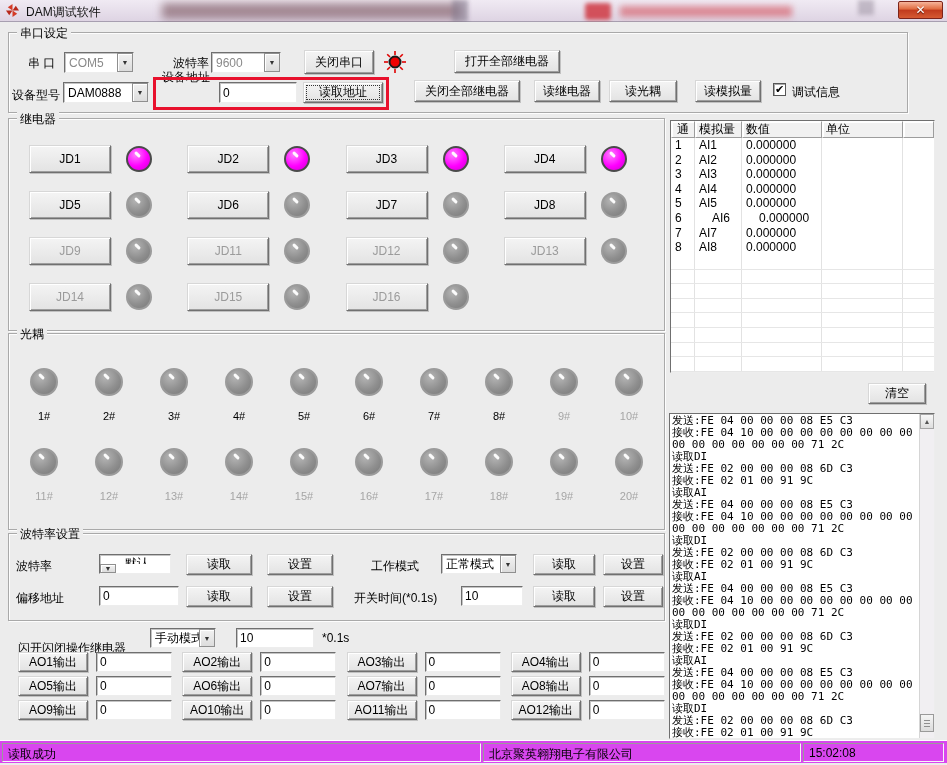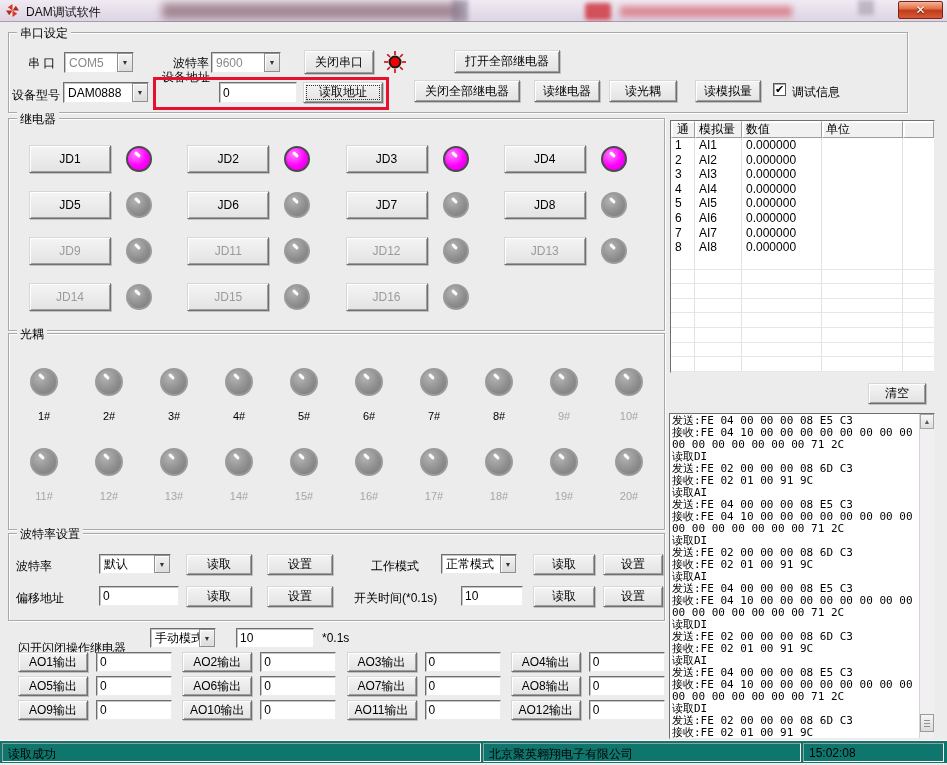--- a/index.html
+++ b/index.html
@@ -80,21 +80,21 @@
   .log-line{font-family:"DejaVu Sans Mono","Liberation Mono",monospace;font-size:11px;line-height:12px;
             white-space:nowrap;color:#000;}
   .vscroll{position:absolute;right:0;top:0;bottom:0;width:15px;background:#f1eff2;border-left:1px solid #d5d5d5;}
   .sb-up{position:absolute;top:0;left:0;right:0;height:15px;background:linear-gradient(180deg,#f7f7f7,#dedede);
          border:1px solid #a5a5a5;font-size:7px;color:#555;text-align:center;line-height:13px;cursor:pointer;}
   .sb-thumb{position:absolute;left:0;right:0;bottom:6px;height:18px;background:linear-gradient(180deg,#f5f5f5,#dcdcdc);
             border:1px solid #9a9a9a;cursor:grab;}
   .sb-thumb::after{content:"";position:absolute;left:3px;right:3px;top:5px;height:7px;
                    background:repeating-linear-gradient(180deg,#8f8f8f 0 1px,transparent 1px 3px);}
   
-  .statusbar{position:absolute;left:0;top:718px;width:947px;height:23px;background:#0f766e;border-top:1px solid #fff;}
+  .statusbar{position:absolute;left:0;top:718px;width:947px;height:23px;background:#d946ef;border-top:1px solid #fff;}
   .spanel{position:absolute;top:2px;height:19px;border:1px solid;border-color:#9b9b9b #f6f6f6 #f6f6f6 #9b9b9b;
           font-size:12px;padding:2px 5px;white-space:nowrap;overflow:hidden;}
   .sun{position:absolute;width:24px;height:24px;}
 </style>
 </head>
 <body>
 
 <div class="window">
 
   <div class="titlebar">
@@ -365,21 +365,21 @@
             <span class="oname">20#</span>
           </div>
 
       </div>
     </div>
 
     <div class="group" style="left:8px;top:511px;width:657px;height:88px;">
       <span class="group-label">波特率设置</span>
 
       <span class="lbl" style="left:7px;top:24px;">波特率</span>
-      <div class="combo" style="left:90px;top:20px;width:72px;height:20px;">
+      <div class="combo" style="left:90px;top:20px;width:72px;height:20px;flex-direction:column;">
         <span class="cv">默认</span>
         <span class="ca">▼</span>
       </div>
       <button class="btn" style="left:177px;top:20px;width:66px;height:21px;">读取</button>
       <button class="btn" style="left:258px;top:20px;width:66px;height:21px;">设置</button>
 
       <span class="lbl" style="left:362px;top:24px;">工作模式</span>
       <div class="combo" style="left:432px;top:20px;width:76px;height:20px;">
         <span class="cv">正常模式</span>
         <span class="ca">▼</span>
@@ -516,21 +516,21 @@
 
           <div class="trow">
             <span class="td" style="width:24px;">5</span>
             <span class="td" style="width:47px;">AI5</span>
             <span class="td" style="width:80px;">0.000000</span>
             <span class="td" style="width:81px;"></span>
           </div>
 
           <div class="trow">
             <span class="td" style="width:24px;">6</span>
-            <span class="td" style="width:47px;">AI6</span>
+            <span class="td" style="width:47px;margin-left:13px;">AI6</span>
             <span class="td" style="width:80px;">0.000000</span>
             <span class="td" style="width:81px;"></span>
           </div>
 
           <div class="trow">
             <span class="td" style="width:24px;">7</span>
             <span class="td" style="width:47px;">AI7</span>
             <span class="td" style="width:80px;">0.000000</span>
             <span class="td" style="width:81px;"></span>
           </div>

